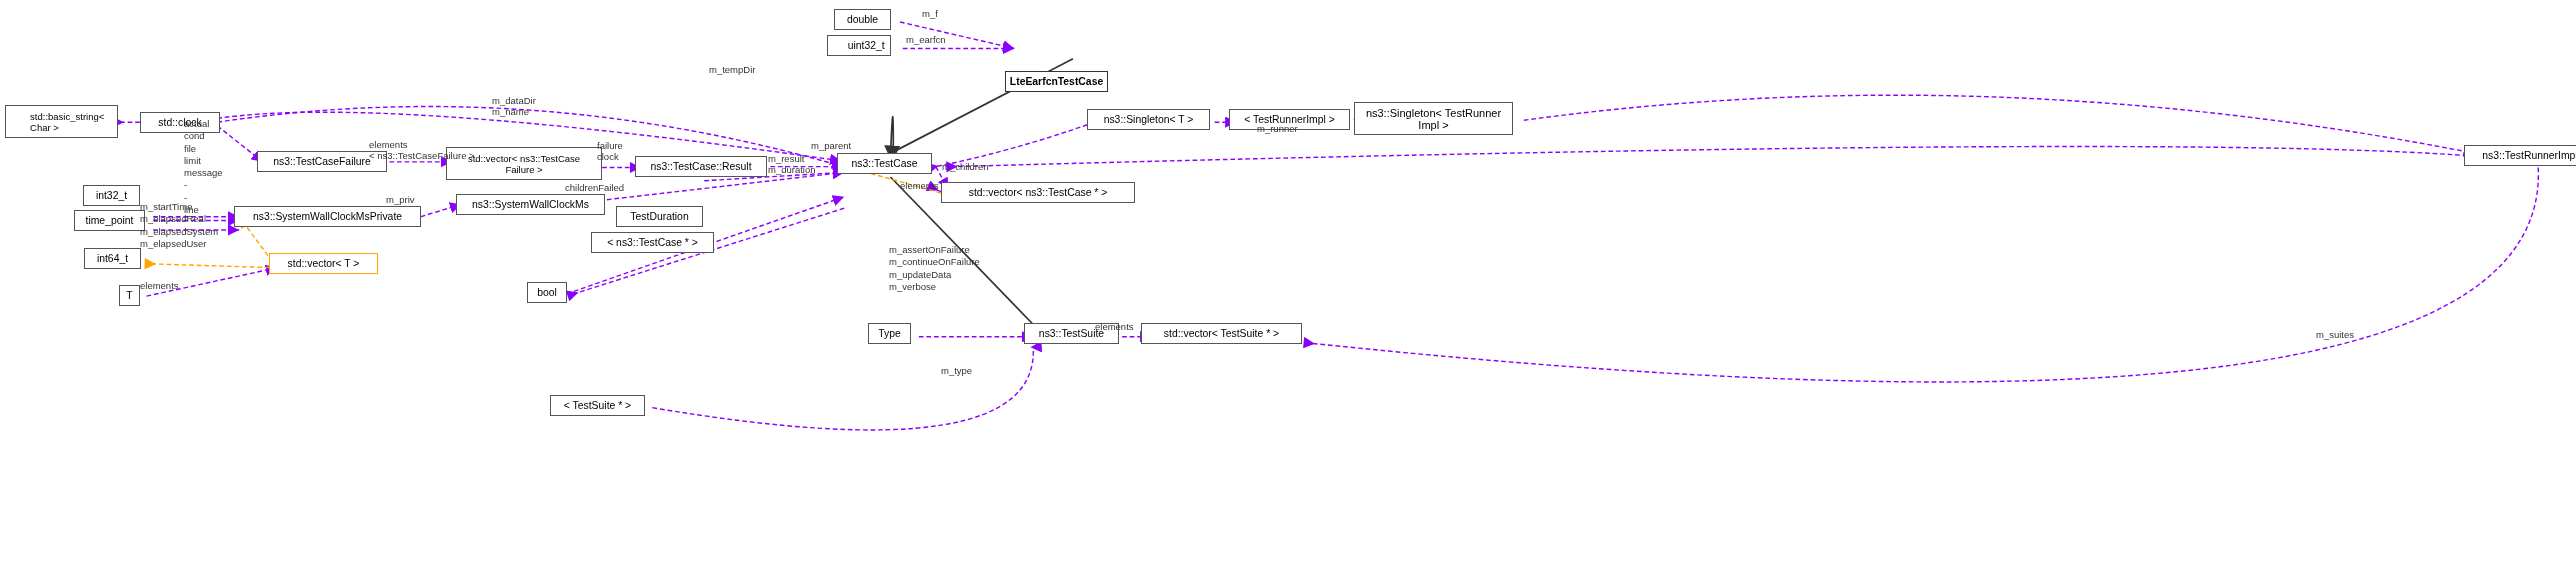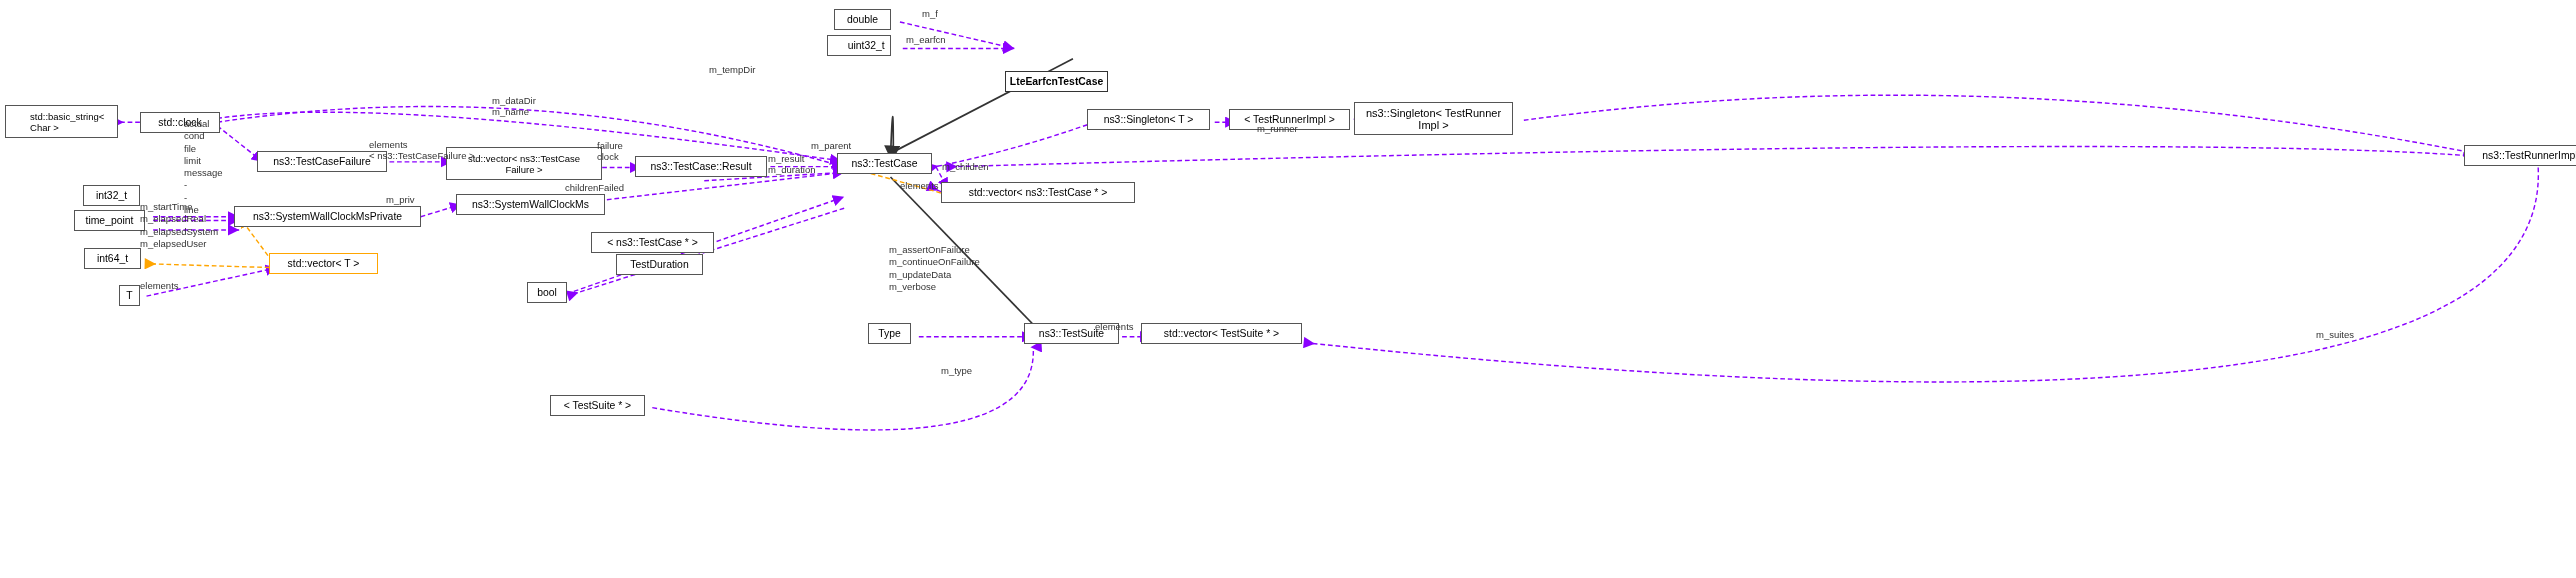--- a/index.html
+++ b/index.html
@@ -204,21 +204,21 @@
   </div>
 
   <div class="node-box" style="left:527px; top:282px; width:40px; height:21px; display:flex; align-items:center; justify-content:center;">
     <span>bool</span>
   </div>
 
   <div class="node-box" style="left:635px; top:156px; width:132px; height:21px; display:flex; align-items:center; justify-content:center;">
     <span>ns3::TestCase::Result</span>
   </div>
 
-  <div class="node-box" style="left:616px; top:206px; width:87px; height:21px; display:flex; align-items:center; justify-content:center;margin-top:48px;">
+  <div class="node-box" style="left:616px; top:206px; width:87px; height:21px; display:flex; align-items:center; justify-content:center;">
     <span>TestDuration</span>
   </div>
 
   <div class="node-box" style="left:591px; top:232px; width:123px; height:21px; display:flex; align-items:center; justify-content:center;">
     <span>&lt; ns3::TestCase * &gt;</span>
   </div>
 
   <div class="node-box thick" style="left:837px; top:153px; width:95px; height:21px; display:flex; align-items:center; justify-content:center;">
     <span>ns3::TestCase</span>
   </div>

